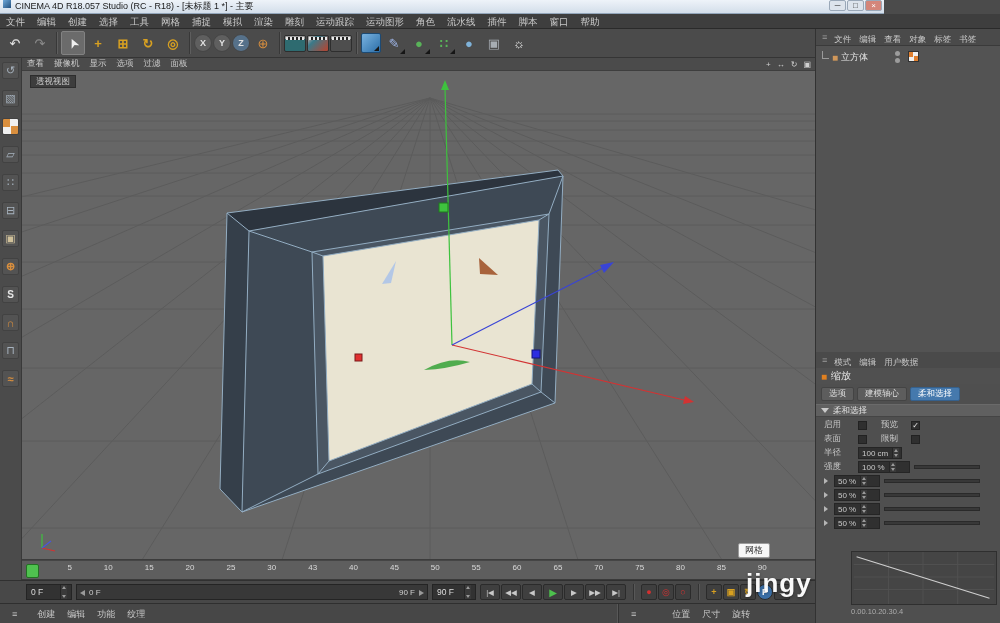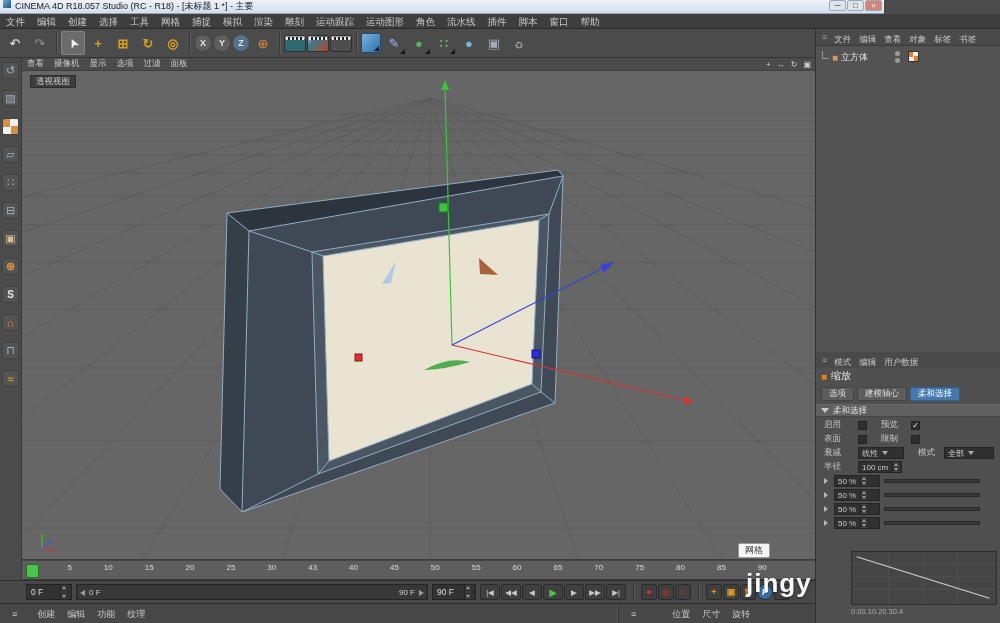--- a/index.html
+++ b/index.html
@@ -540,35 +540,33 @@
       <span class="pl2">预览</span>
       <span class="cb">✓</span>
     </div>
     <div class="prow">
       <span class="pl">表面</span>
       <span class="cb"></span>
       <span class="pl2">限制</span>
       <span class="cb"></span>
     </div>
     <div class="prow">
-      <span class="pl">衰减</span>
-      <span class="fld ddf" style="width:46px">
-          <span class="v">线性</span>
-        </span>
-      <span class="pl2" style="width:22px">模式</span>
-      <span class="fld ddf" style="width:50px">
-          <span class="v">全部</span>
-        </span>
-    </div>
-    <div class="prow">
       <span class="pl">半径</span>
       <span class="fld" style="width:44px">
           <span class="v">100 cm</span>
           <span class="spin"></span>
         </span>
+    </div>
+    <div class="prow">
+      <span class="pl">强度</span>
+      <span class="fld" style="width:52px">
+          <span class="v">100 %</span>
+          <span class="spin"></span>
+        </span>
+      <span class="slider" style="width:66px"><span class="fill w100"></span></span>
     </div>
     <div>
 
         <div class="prow">
           <span class="exp"></span>
           <span class="fld" style="width:46px">
             <span class="v">50 %</span>
             <span class="spin"></span>
           </span>
           <span class="slider" style="width:96px"><span class="fill w50"></span></span>

